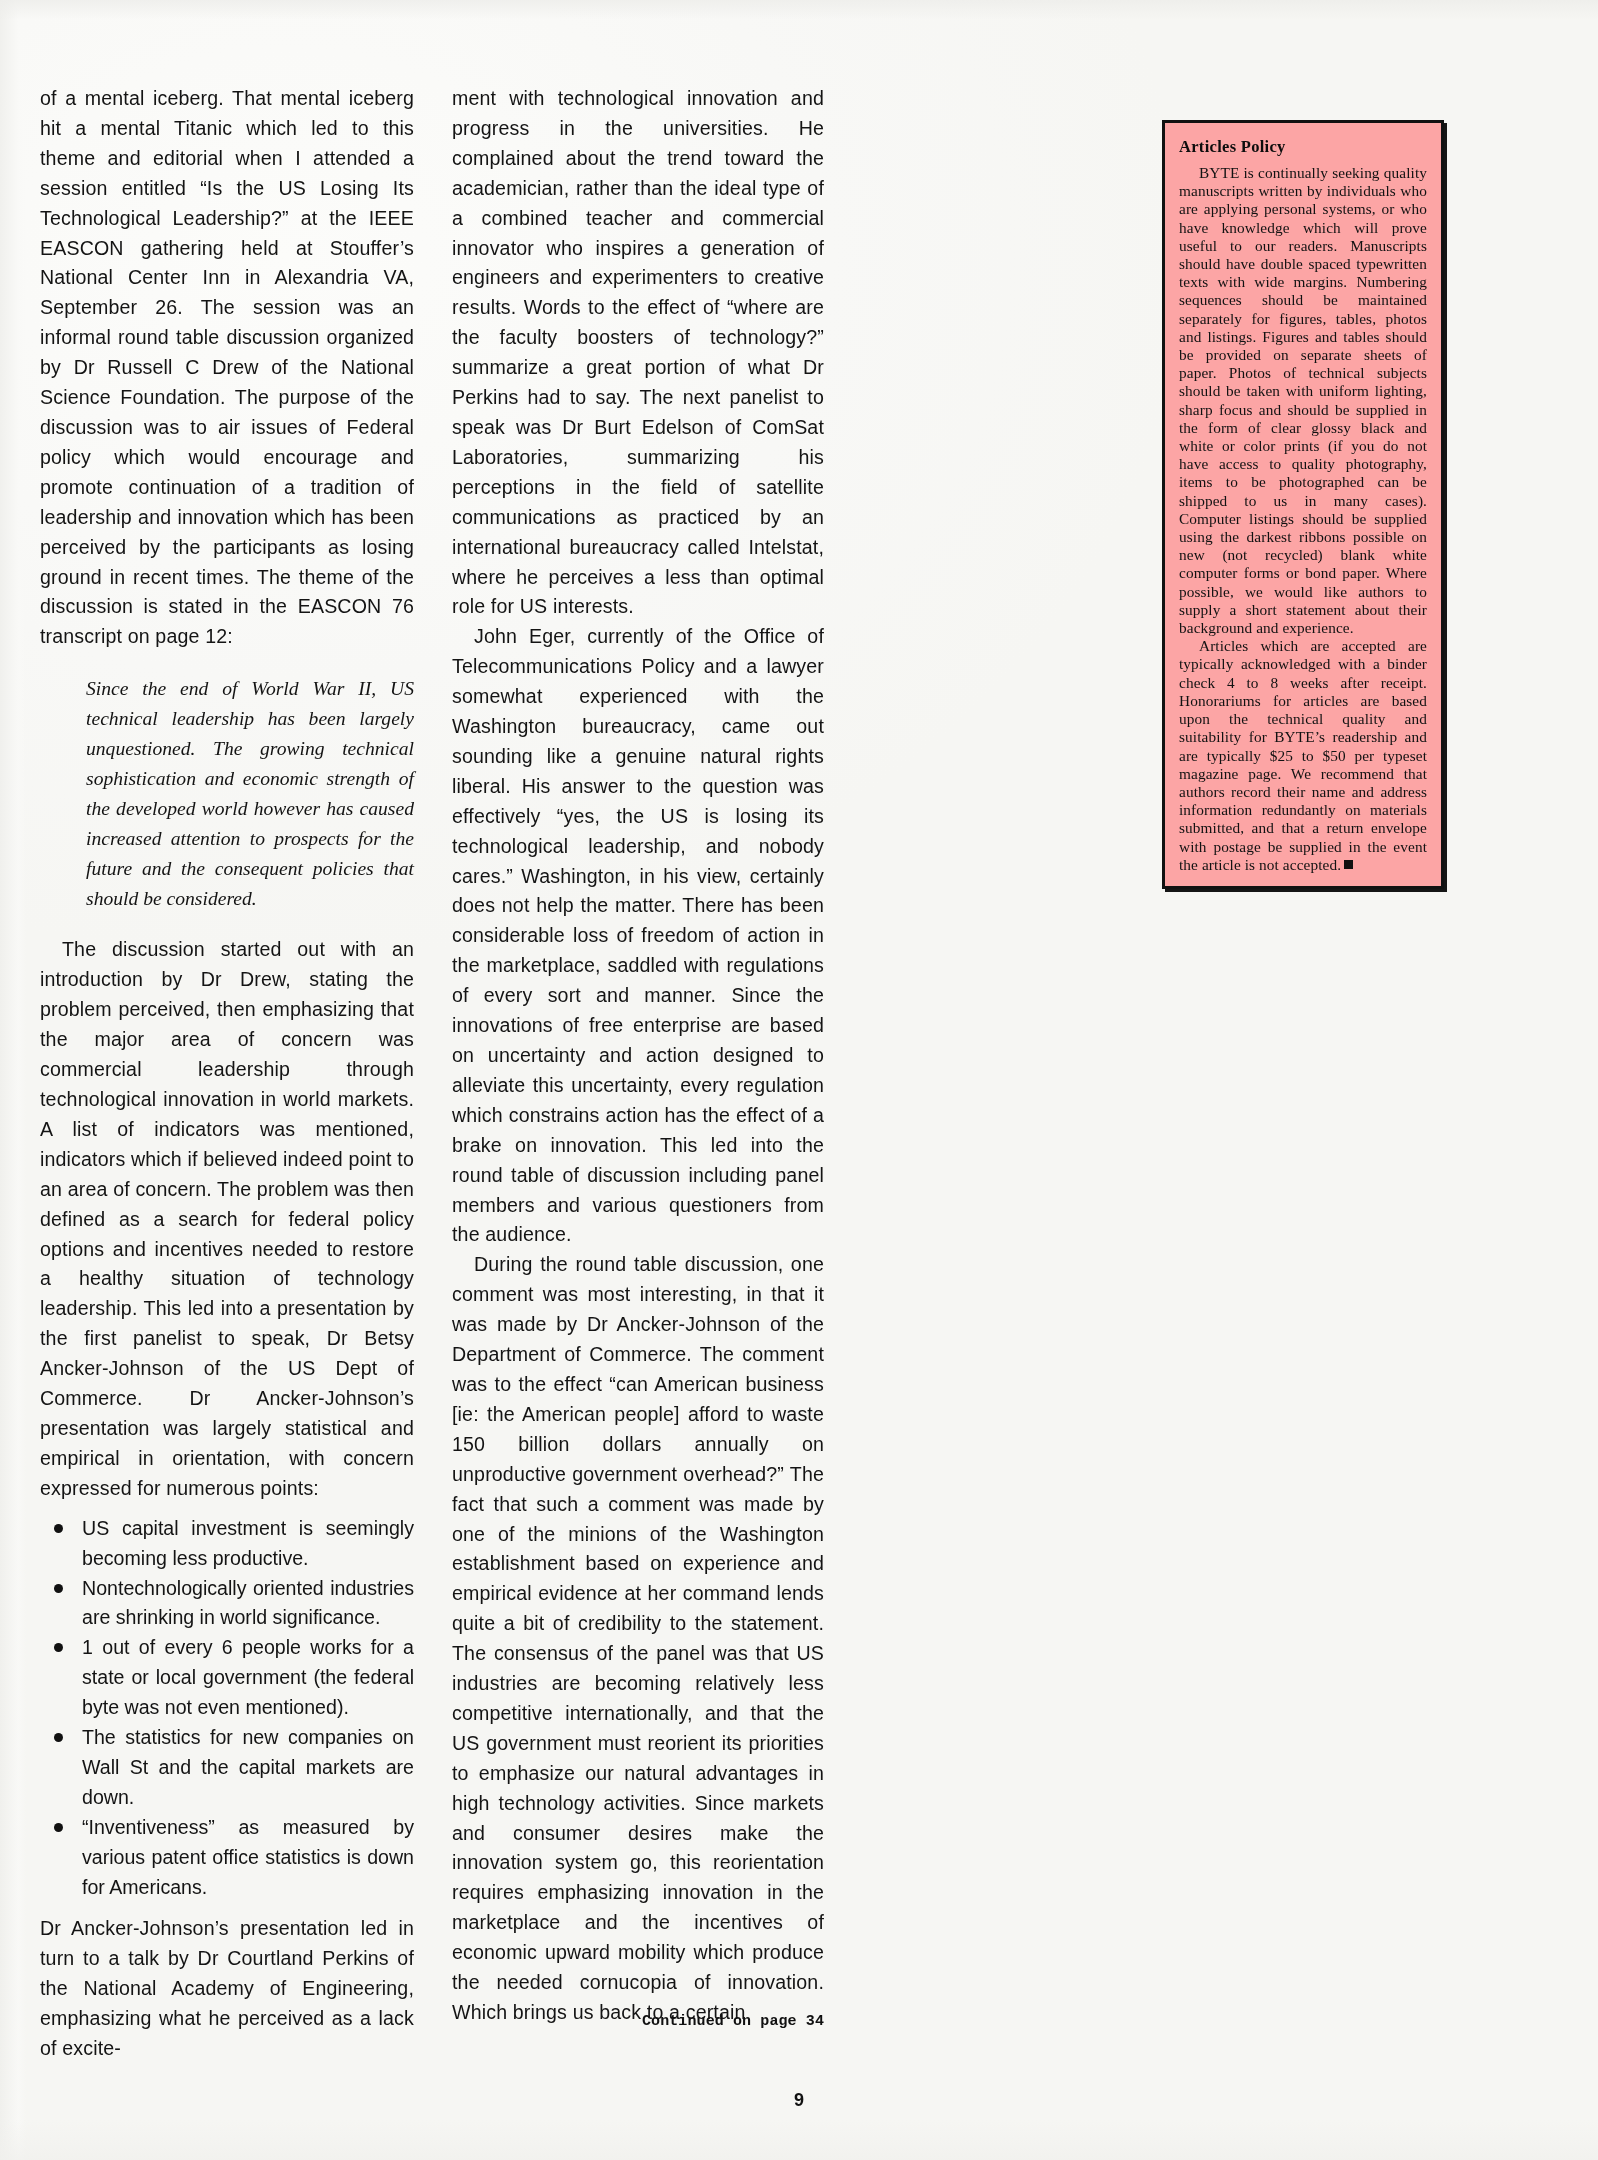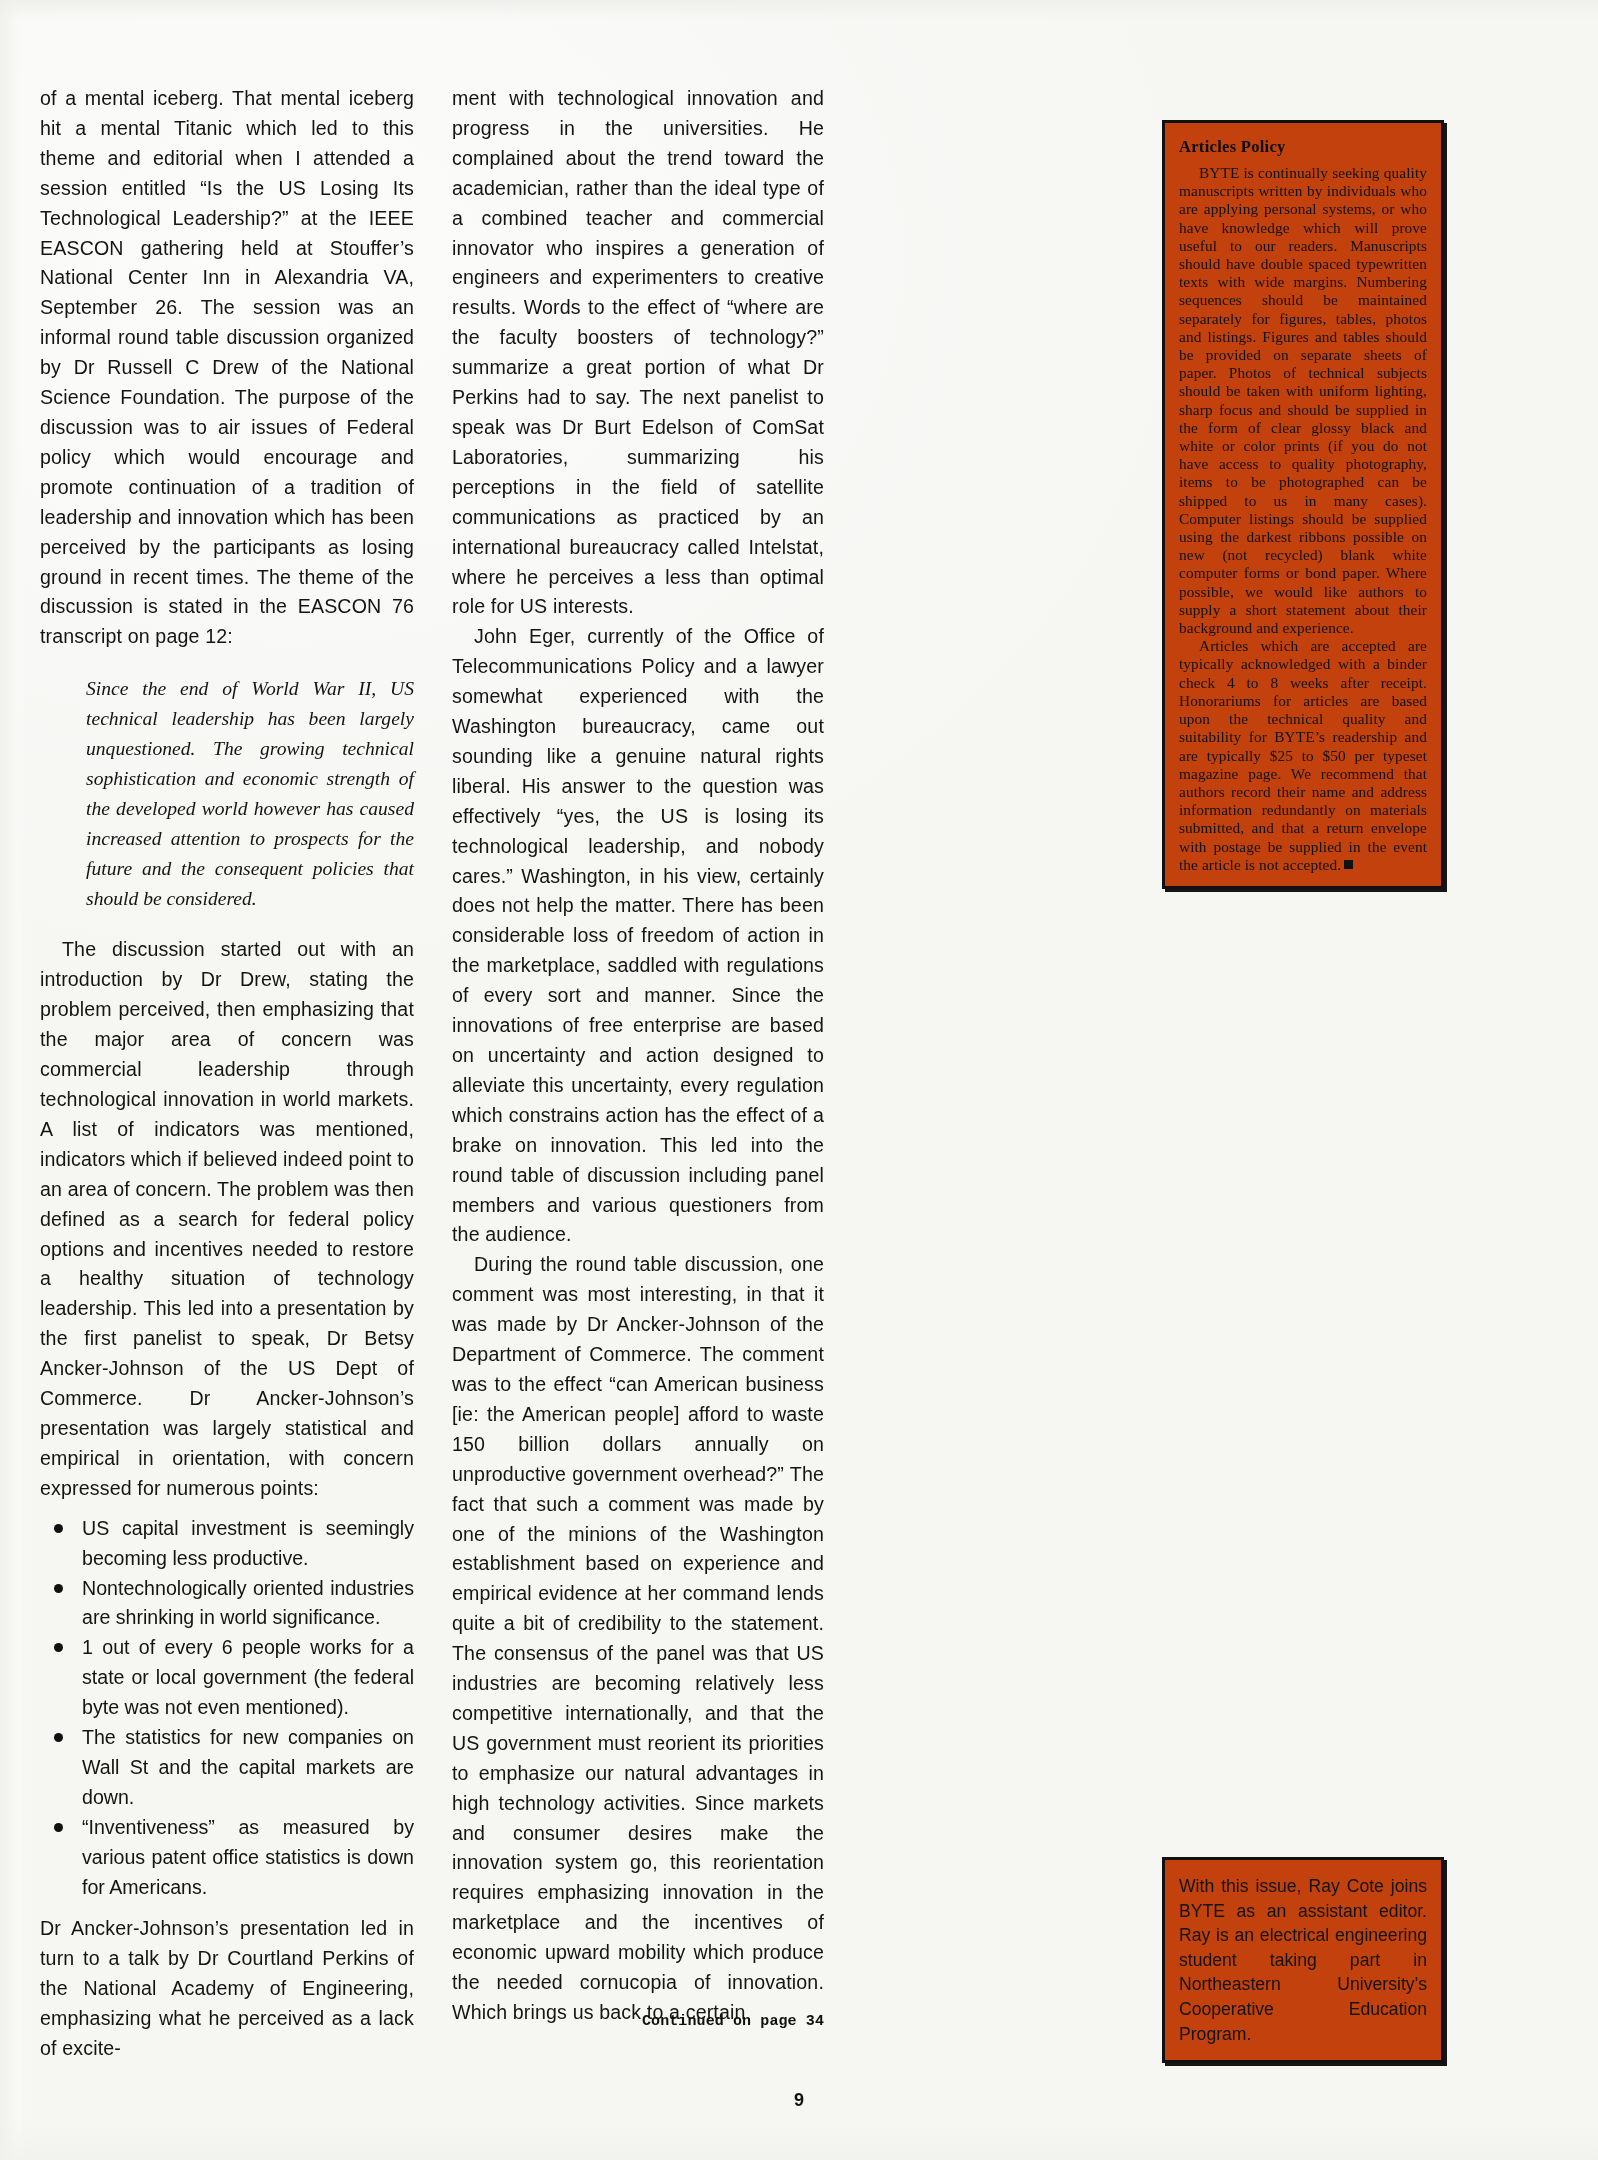--- a/index.html
+++ b/index.html
@@ -118,21 +118,21 @@
     top: 10px;
     width: 9px;
     height: 9px;
     background: #111;
     border-radius: 50%;
   }
 
   
   .box {
     position: absolute;
-    background: #c2410c;
+    background: #fca5a5;
     border: 3px solid #111111;
     box-shadow: 3px 3px 0 #151515;
   }
   .box-articles {
     left: 1162px;
     top: 120px;
     width: 248px;
     padding: 14px 14px 12px 14px;
   }
   .box-raycote {
@@ -255,21 +255,18 @@
   </div>
 
   <div class="col col-3"></div>
 
   <div class="box box-articles">
     <div class="box-title">Articles Policy</div>
     <p class="policy-text lead">BYTE is continually seeking quality manuscripts written by individuals who are applying personal systems, or who have knowledge which will prove useful to our readers. Manuscripts should have double spaced typewritten texts with wide margins. Numbering sequences should be maintained separately for figures, tables, photos and listings. Figures and tables should be provided on separate sheets of paper. Photos of technical subjects should be taken with uniform lighting, sharp focus and should be supplied in the form of clear glossy black and white or color prints (if you do not have access to quality photography, items to be photographed can be shipped to us in many cases). Computer listings should be supplied using the darkest ribbons possible on new (not recycled) blank white computer forms or bond paper. Where possible, we would like authors to supply a short statement about their background and experience.</p>
     <p class="policy-text"><span>Articles which are accepted are typically acknowledged with a binder check 4 to 8 weeks after receipt. Honorariums for articles are based upon the technical quality and suitability for BYTE’s readership and are typically $25 to $50 per typeset magazine page. We recommend that authors record their name and address information redundantly on materials submitted, and that a return envelope with postage be supplied in the event the article is not accepted.</span><span class="endmark"></span></p>
   </div>
 
-  <div class="box box-raycote">
-    <p class="note-text">With this issue, Ray Cote joins BYTE as an assistant editor. Ray is an electrical engineering student taking part in Northeastern University’s Cooperative Education Program.</p>
-  </div>
 
   <div class="continued">Continued on page 34</div>
 
   <div class="folio">9</div>
 
 </div>
 
 </body></html>

